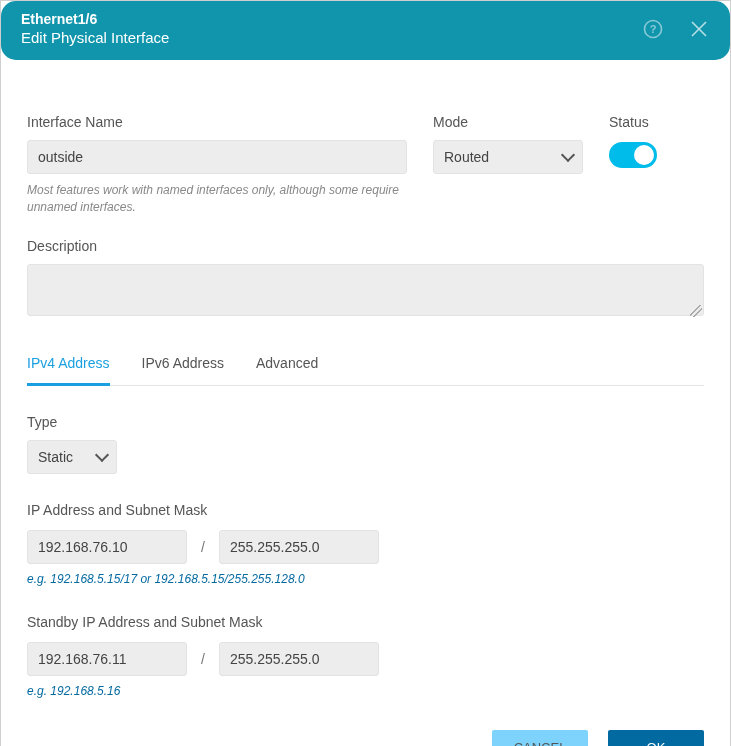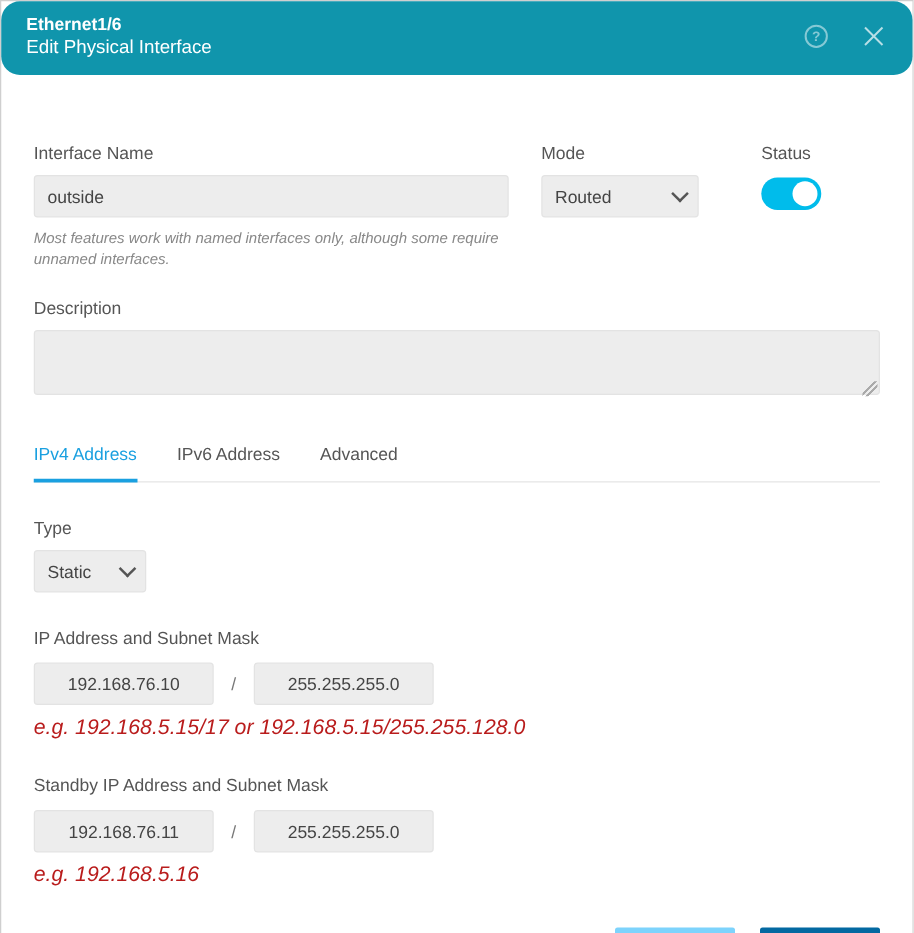--- a/index.html
+++ b/index.html
@@ -101,23 +101,23 @@
   }
   .hint {
     font-size: 12px;
     font-style: italic;
     color: #888;
     margin-top: 8px;
     line-height: 1.4;
     max-width: 380px;
   }
   .example {
-    font-size: 17px;
+    font-size: 12px;
     font-style: italic;
-    color: #b91c1c;
+    color: #0369a1;
     margin-top: 8px;
   }
   .toggle {
     width: 48px;
     height: 26px;
     border-radius: 13px;
     background: #00bceb;
     position: relative;
     cursor: pointer;
     margin-top: 2px;
@@ -154,21 +154,21 @@
     border-bottom-color: #1aa0e0;
   }
   .section { margin-top: 28px; }
   .type-select { width: 90px; }
   .ip-row {
     display: flex;
     align-items: center;
     gap: 14px;
     margin-top: 0;
   }
-  .ip-row input { width: 144px; text-align: center; }
+  .ip-row input { width: 160px; }
   .slash { color: #777; }
   .field-block { margin-top: 28px; }
   .field-block .label { margin-bottom: 12px; }
   .footer {
     display: flex;
     justify-content: flex-end;
     gap: 20px;
     padding: 18px 26px 22px 26px;
   }
   .btn {
@@ -227,21 +227,21 @@
   <div class="body">
 
     <div class="row">
       <div class="col col-name">
         <div class="label">Interface Name</div>
         <input type="text" value="outside" style="">
         <div class="hint">Most features work with named interfaces only, although some require unnamed interfaces.</div>
       </div>
       <div class="col col-mode">
         <div class="label">Mode</div>
-        <div class="select-wrap" style="width:126px">
+        <div class="select-wrap" style="width:150px">
           <select>
             <option>Routed</option>
           </select>
         </div>
       </div>
       <div class="col col-status">
         <div class="label">Status</div>
         <div class="toggle">
           <div class="toggle-knob"></div>
         </div>

